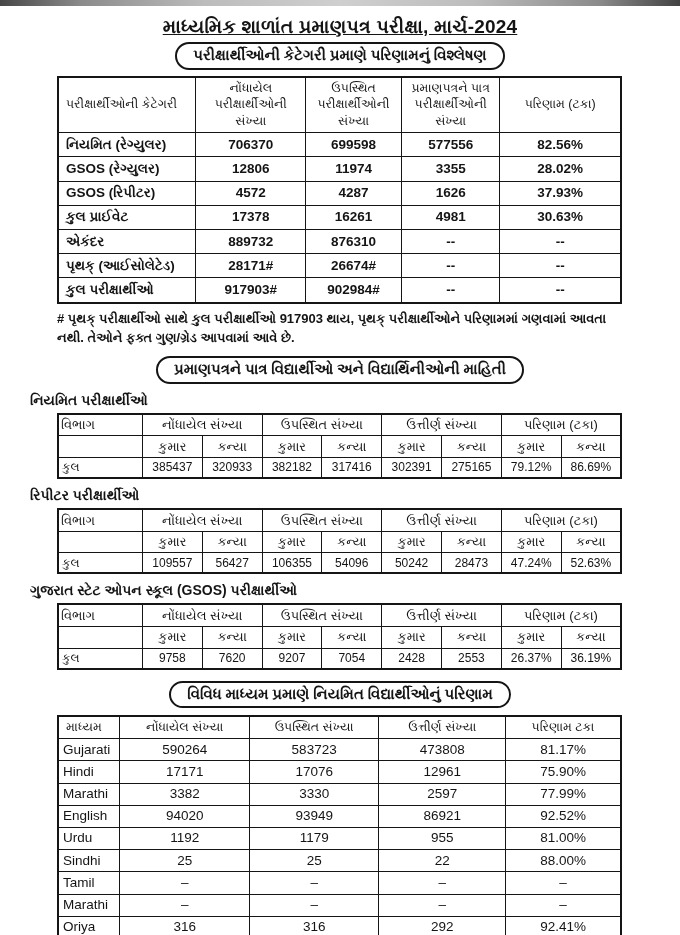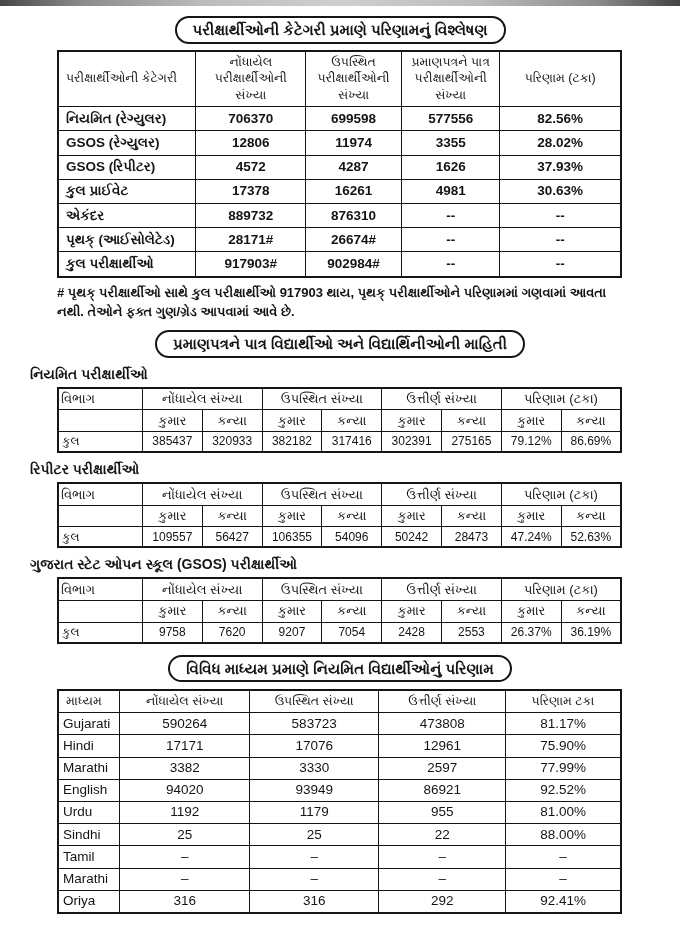--- a/index.html
+++ b/index.html
@@ -26,20 +26,21 @@
   }
   .pill-wrap { text-align:center; }
   .pill {
     display:inline-block;
     border:2px solid #151515;
     border-radius:15px;
     padding:2px 16px;
     font-weight:bold;
     font-size:15px;
     line-height:1.3;
+    font-family:Liberation Serif, serif;
   }
   .pill-wrap.s1 { margin-top:4px; }
   .pill-wrap.s2 { margin-top:9px; }
   .pill-wrap.s3 { margin-top:11px; }
 
   table {
     border-collapse:collapse;
     width:565px;
     margin:6px 0 0 27px;
     border:2px solid #151515;
@@ -84,20 +85,21 @@
     margin-top:8px;
   }
 </style>
 </head>
 <body>
 
 <div class="scan-strip"></div>
 
 <div class="page">
 
+  <h1 class="title">માધ્યમિક શાળાંત પ્રમાણપત્ર પરીક્ષા, માર્ચ-2024</h1>
 
   <div class="pill-wrap s1">
     <span class="pill">પરીક્ષાર્થીઓની કેટેગરી પ્રમાણે પરિણામનું વિશ્લેષણ</span>
   </div>
 
   <table class="cat-table">
     <colgroup>
       <col style="width:24.5%">
         <col style="width:19.5%">
         <col style="width:17%">

